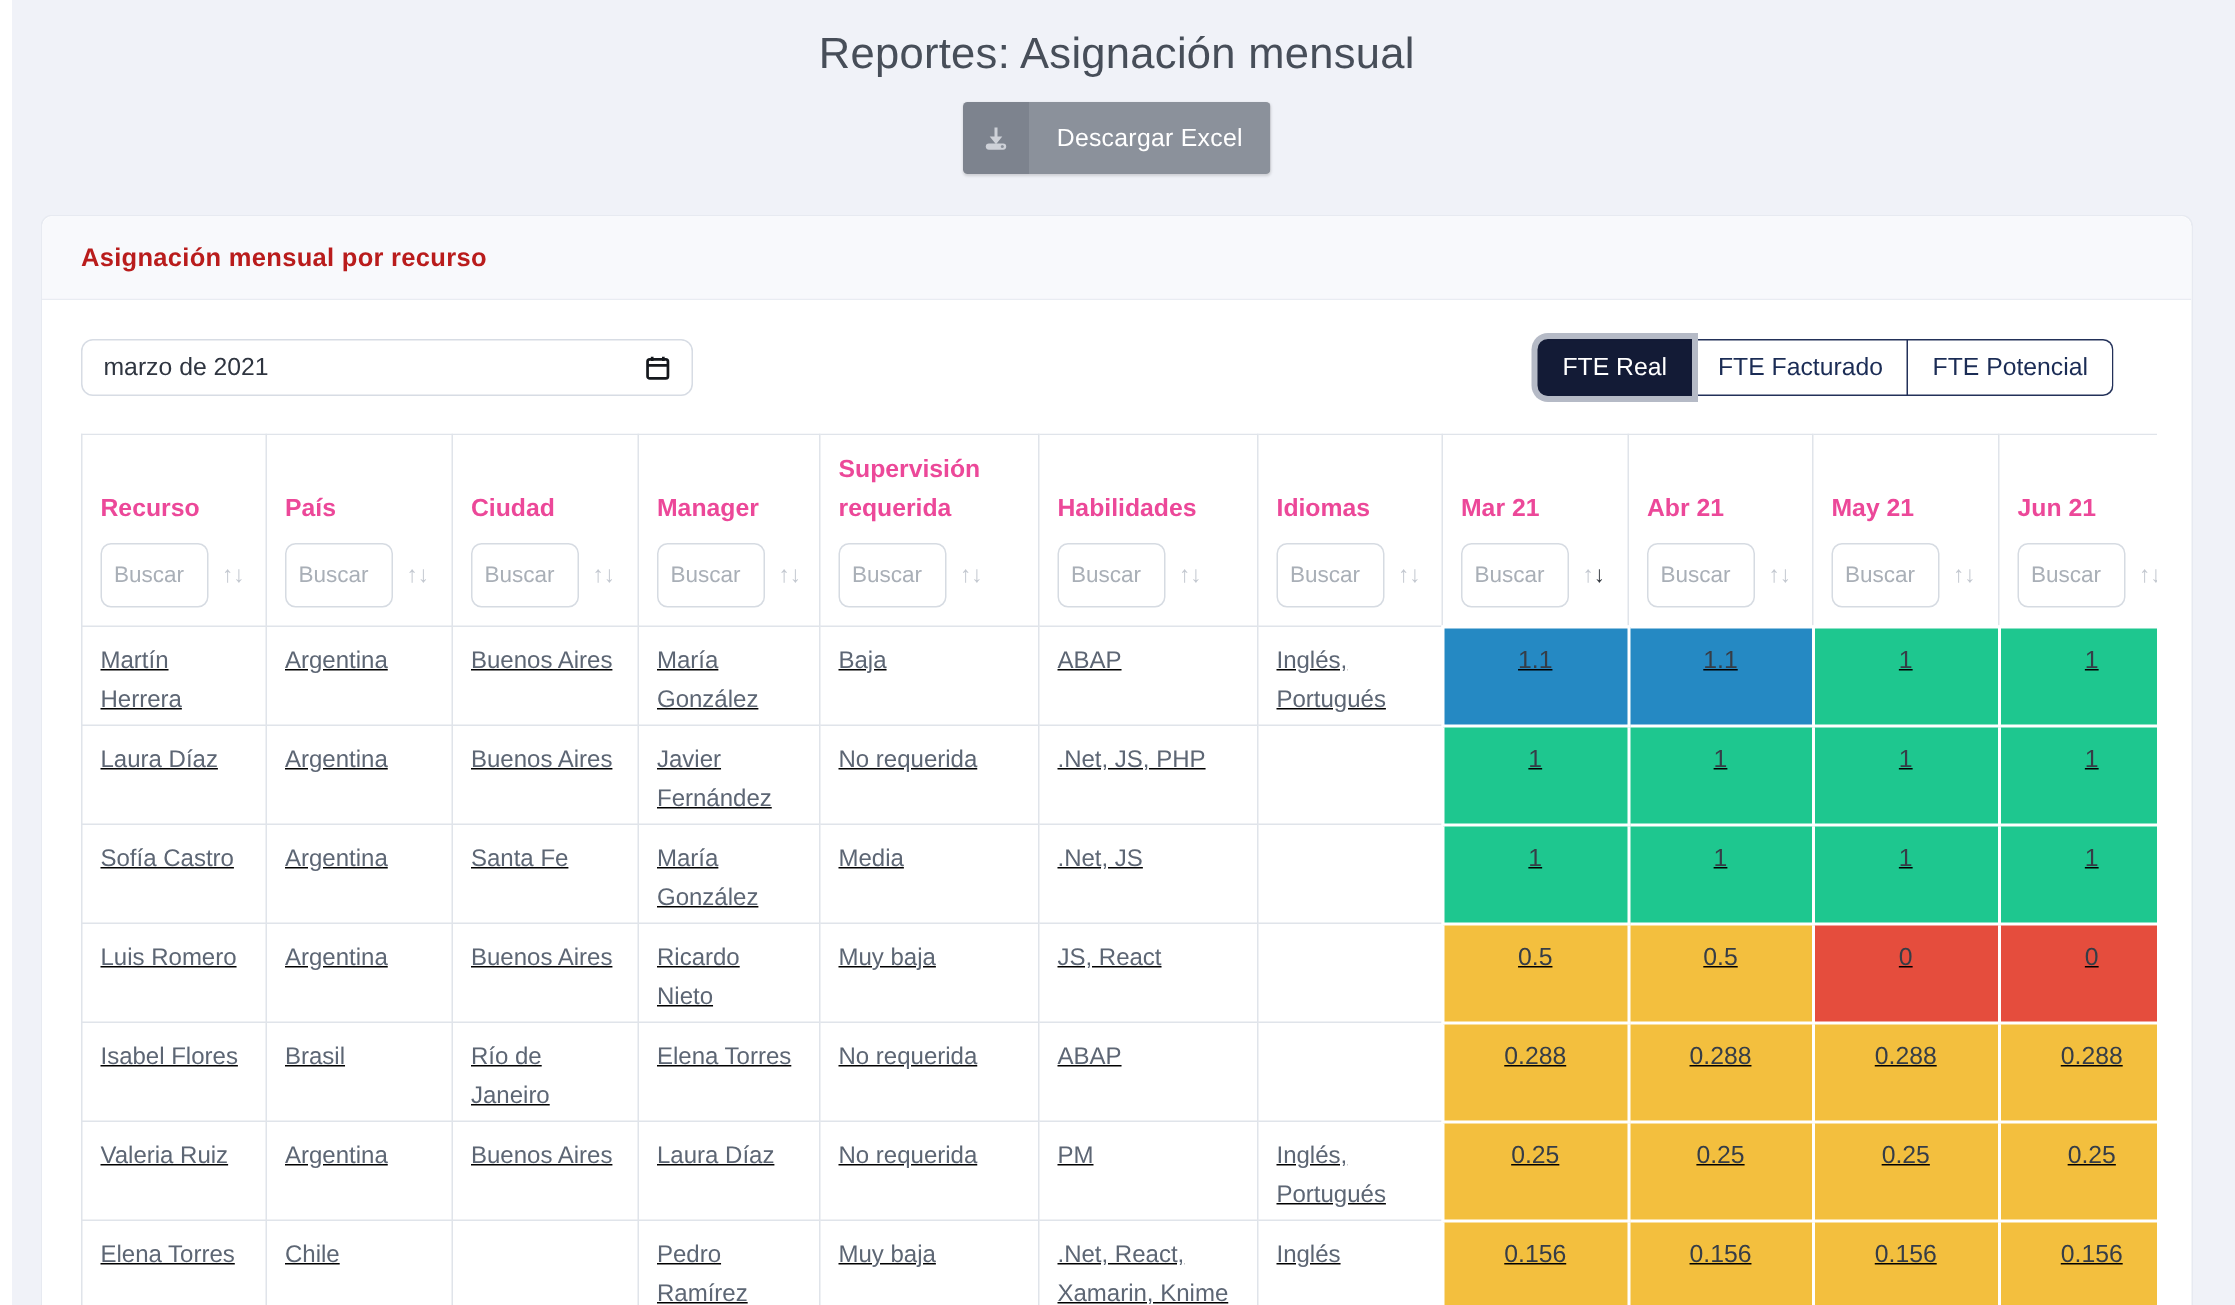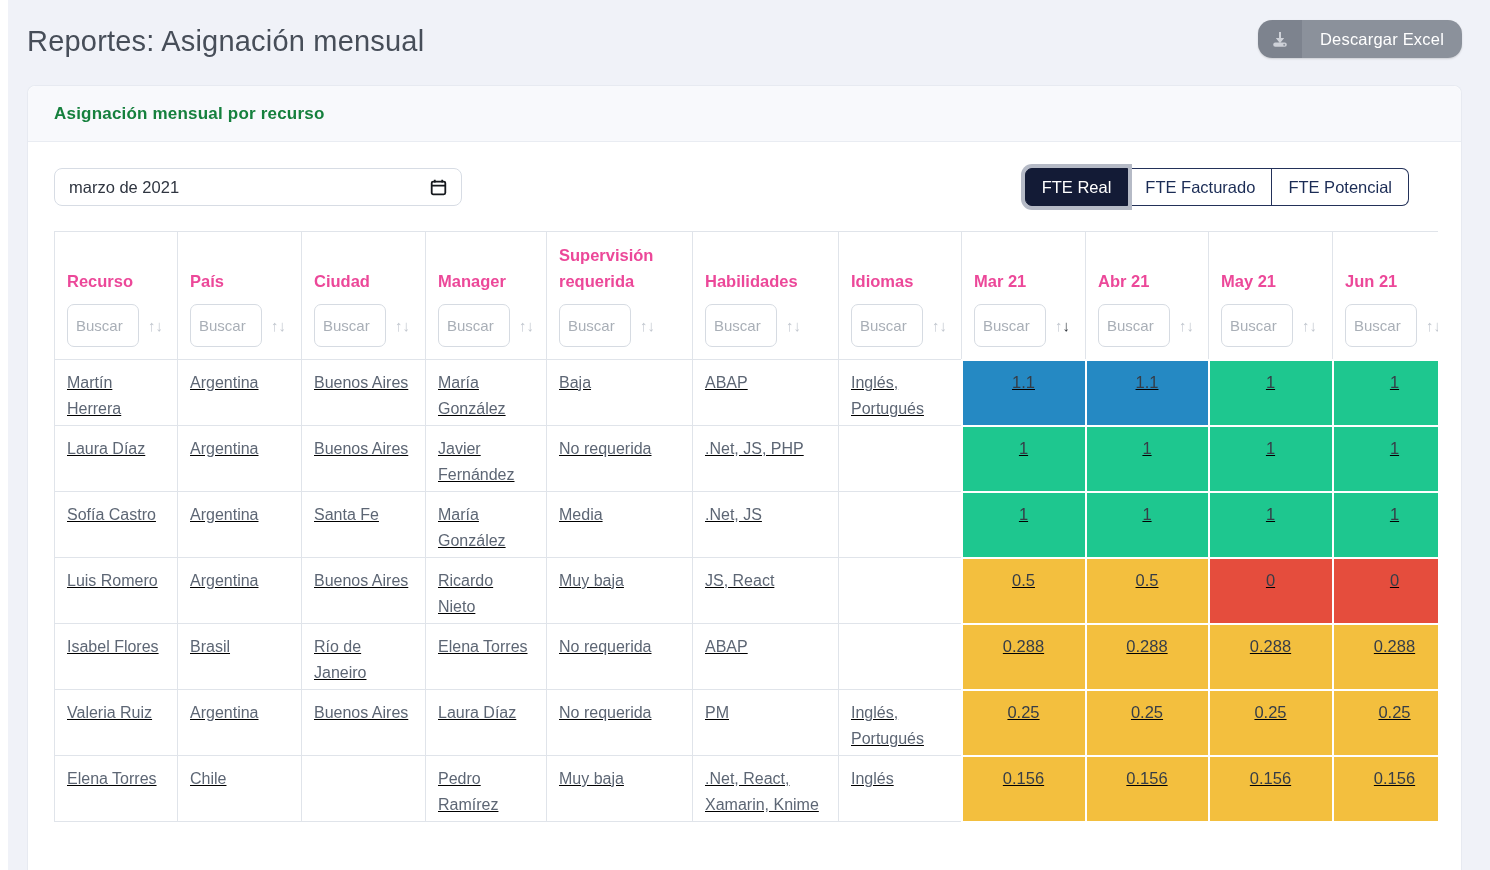--- a/index.html
+++ b/index.html
@@ -7,40 +7,41 @@
   body {
     background:#f0f2f8;
     font-family:"Liberation Sans", sans-serif;
     position:relative;
   }
   .left-strip { position:absolute; left:0; top:0; width:8px; height:100%; background:#ffffff; }
 
   .page { padding:0 28px 0 27px; }
 
   
-  .topbar { display:flex; align-items:flex-end; justify-content:space-between; padding-top:20px; }
+  .topbar { display:flex; align-items:center; justify-content:space-between; padding-top:20px;flex-direction:column; }
   .page-title { font-size:29px; font-weight:500; color:#474e59; letter-spacing:.2px; }
   .dl-btn {
-    display:flex; align-items:stretch; height:38px; border-radius:14px; overflow:hidden;
+    display:flex; align-items:stretch; height:48px; border-radius:3px; overflow:hidden;
     cursor:pointer; box-shadow:0 1px 2px rgba(0,0,0,.15); border:none; padding:0;
     font-family:inherit;
+    margin-top:15px;
   }
   .dl-btn .ico { width:44px; background:#7d838e; display:flex; align-items:center; justify-content:center; }
   .dl-btn .lbl { background:#8b919b; color:#ffffff; font-size:16.5px; display:flex; align-items:center; padding:0 18px; letter-spacing:.2px; }
 
   
   .card {
     margin-top:27px; background:#ffffff; border:1px solid #e7eaf1; border-bottom:none;
     border-radius:8px 8px 0 0; height:786px; overflow:hidden;
   }
   .card-header {
     background:#f8f9fc; border-bottom:1px solid #e9ecf2; padding:18px 26px 17px;
     border-radius:8px 8px 0 0;
   }
-  .card-title { font-size:17px; font-weight:bold; color:#15803d; letter-spacing:.2px; }
+  .card-title { font-size:17px; font-weight:bold; color:#b91c1c; letter-spacing:.2px; }
   .card-body { padding:26px; }
 
   
   .controls { display:flex; align-items:center; justify-content:space-between; margin-bottom:25px; }
   .month-input {
     width:408px; height:38px; border:1px solid #d7dce4; border-radius:8px; background:#fff;
     display:flex; align-items:center; padding:0 14px; cursor:text;
   }
   .month-input .val { font-size:16.5px; color:#2f3540; }
   .month-input .cal { margin-left:auto; display:flex; align-items:center; cursor:pointer; }

